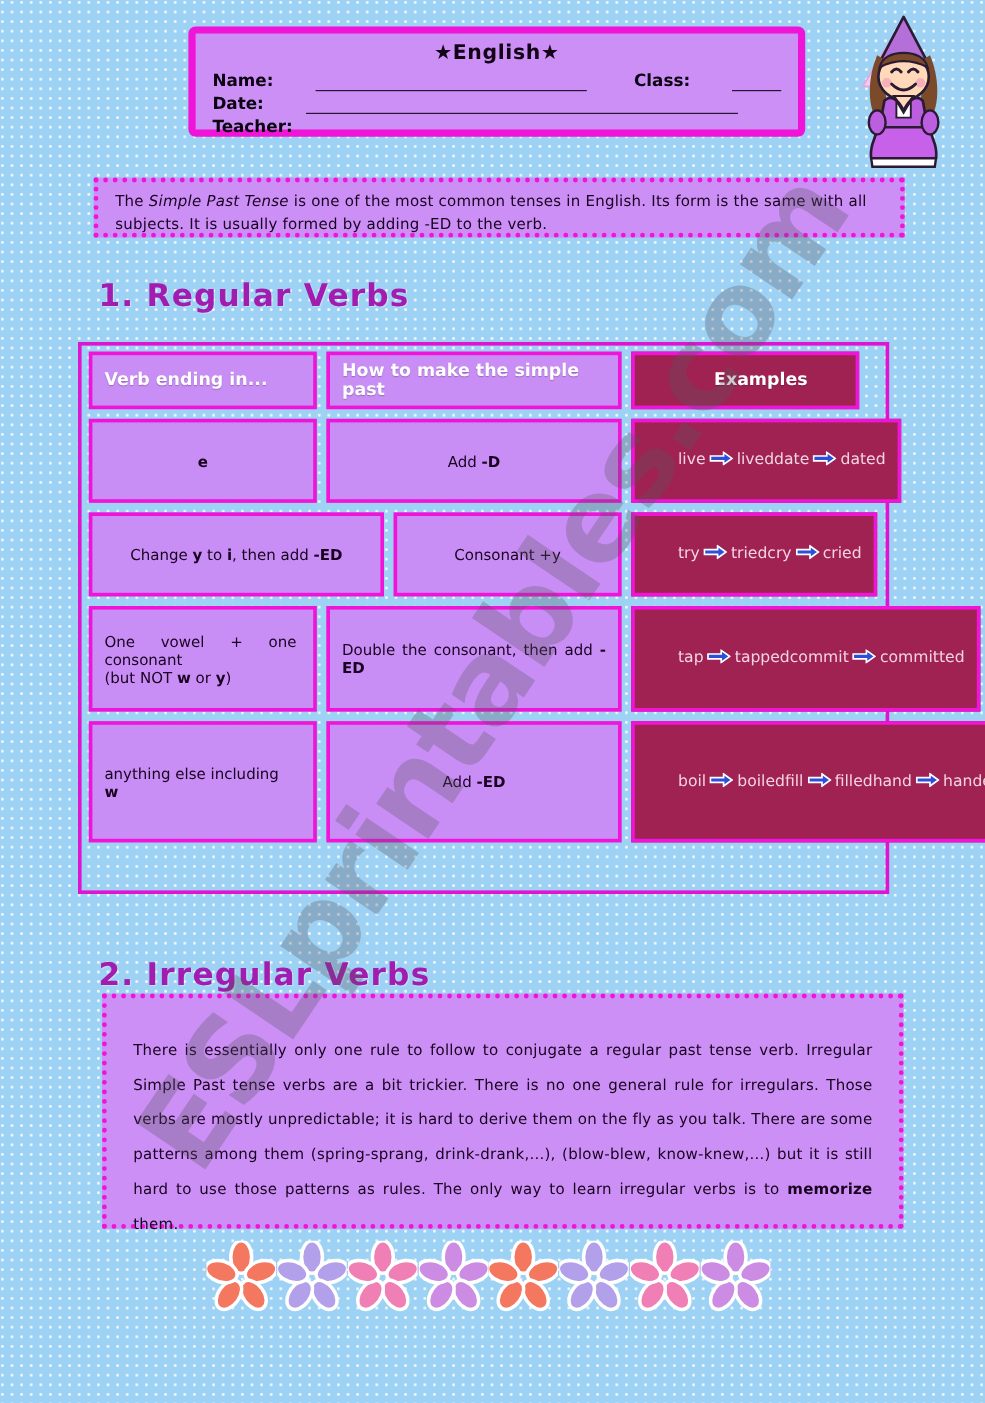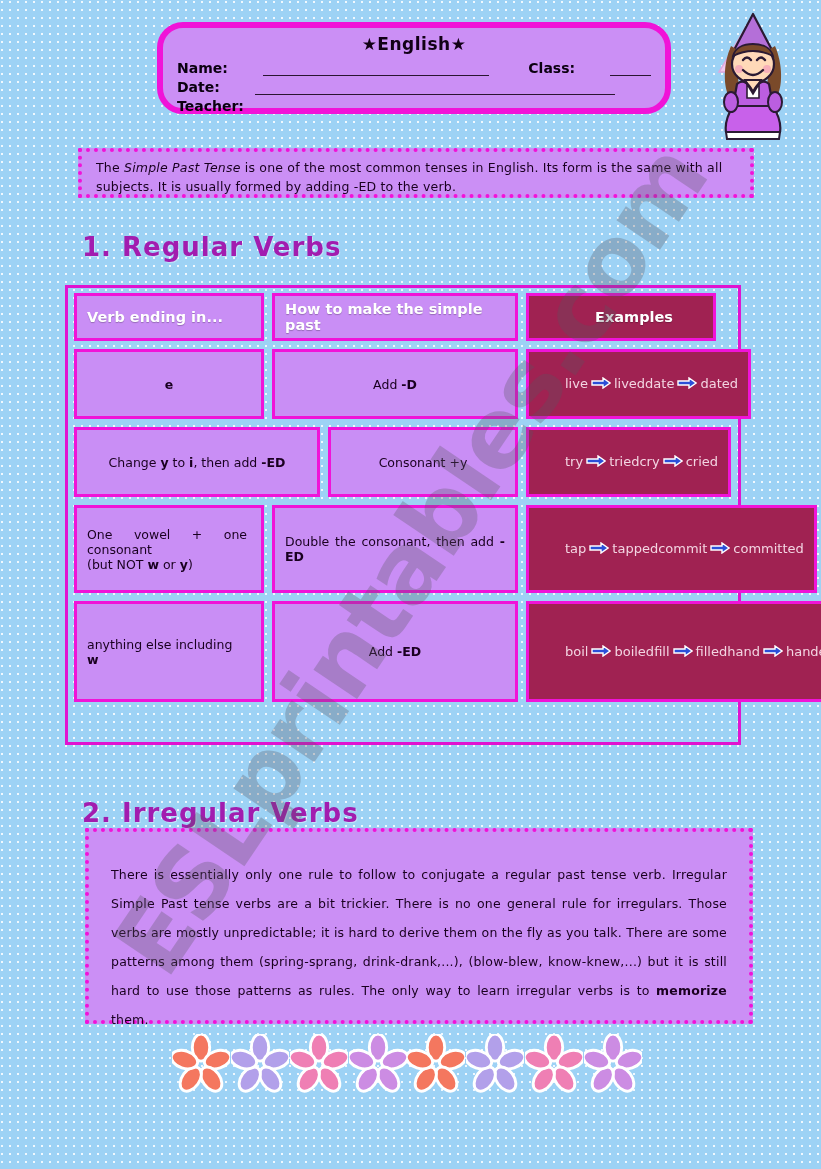--- a/index.html
+++ b/index.html
@@ -36,21 +36,21 @@
 
   
   #header-box {
     position: absolute;
     left: 157px;
     top: 22px;
     width: 514px;
     height: 92px;
     background: #cb8ff5;
     border: 6px solid #f013d8;
-    border-radius: 26px;
+    border-radius: 6px;
     box-sizing: border-box;
     padding: 6px 14px 0 14px;
     z-index: 5;
   }
   #header-title {
     text-align: center;
     font-size: 17px;
     font-weight: bold;
     color: #120016;
     font-family: "DejaVu Sans", sans-serif;

